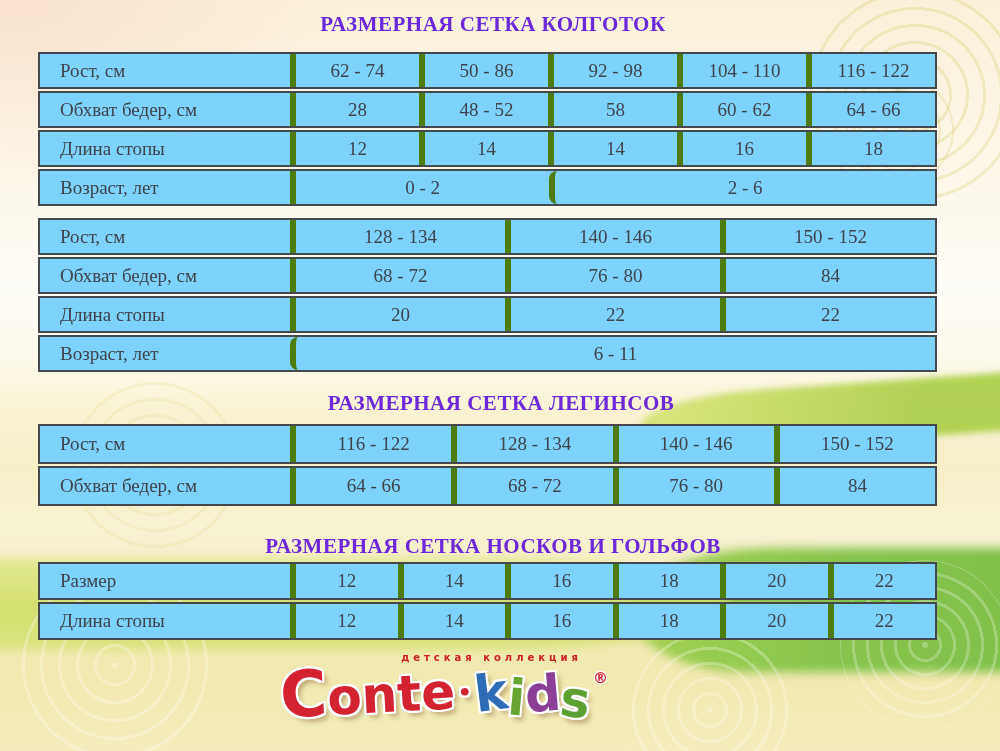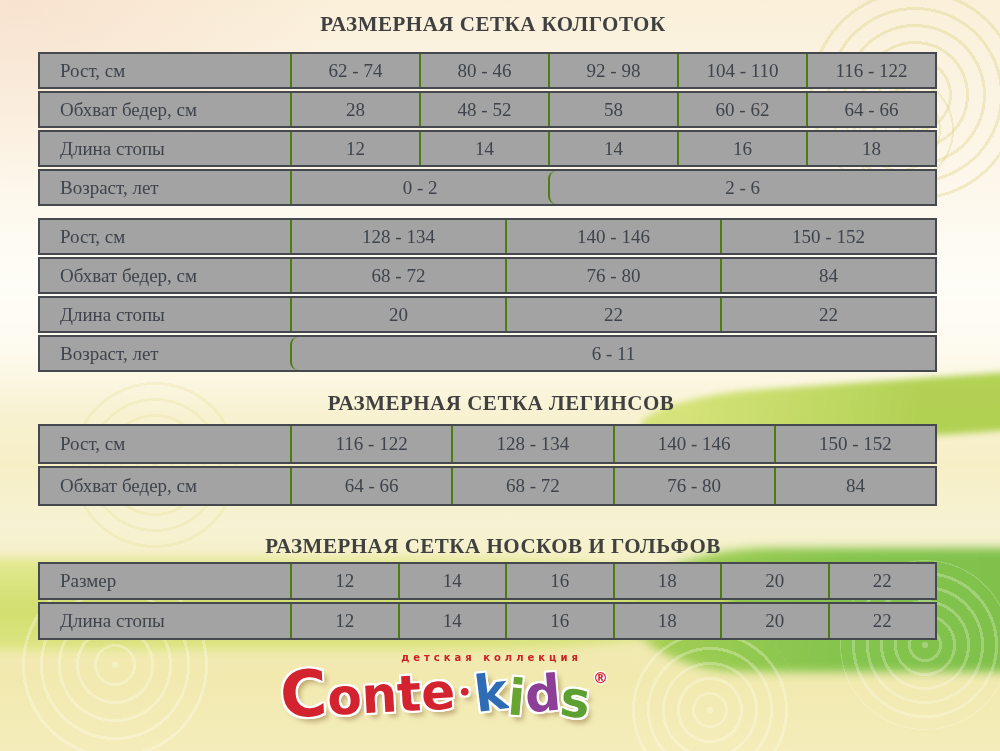--- a/index.html
+++ b/index.html
@@ -42,43 +42,43 @@
   .doodle-rings-d{top:560px;left:10px;width:210px;height:210px;
     background:repeating-radial-gradient(circle at 50% 50%, rgba(255,255,245,.30) 0 3px, transparent 3px 18px);}
   .doodle-rings-e{top:620px;left:620px;width:180px;height:180px;
     background:repeating-radial-gradient(circle at 50% 50%, rgba(255,255,245,.28) 0 3px, transparent 3px 15px);}
   .doodle-rings-f{top:560px;left:840px;width:170px;height:170px;
     background:repeating-radial-gradient(circle at 50% 50%, rgba(255,255,250,.25) 0 3px, transparent 3px 14px);}
 
   
   .section-title{
     position:absolute;left:0;width:986px;text-align:center;
-    font-weight:bold;font-size:21px;letter-spacing:.5px;color:#404040;
+    font-weight:bold;font-size:21px;letter-spacing:.5px;color:#6d28d9;
     font-family:"Liberation Serif",serif;
   }
   .title-1{top:12px;}
   .title-2{top:391px;padding-left:8px;}
   .title-3{top:534px;}
 
   
   .size-table{position:absolute;left:38px;width:899px;}
   .t1{top:52px;}
   .t2{top:218px;}
   .t3{top:424px;}
   .t4{top:562px;text-align:right;}
   .trow{
     display:flex;align-items:stretch;
-    border:2px solid #45484c;background:#a3a3a3;
+    border:2px solid #45484c;background:#7dd3fc;
     margin-bottom:2px;height:33px;
   }
   .t3 .trow{height:36px;}
   .t4 .trow{height:34px;}
   .cell{
     flex:1 1 0;display:flex;align-items:center;justify-content:center;
-    border-left:2px solid #4d7c0f;
+    border-left:6px solid #4d7c0f;
     font-size:19px;color:#3e434c;white-space:nowrap;
   }
   .cell.label{
     flex:0 0 230px;justify-content:flex-start;padding-left:20px;border-left:none;
   }
   .cell.span2{flex:2 1 0;}
   .cell.span3{flex:3 1 0;border-radius:8px;}
 
   
   .logo{position:absolute;top:652px;left:0;width:888px;text-align:center;}
@@ -120,21 +120,21 @@
 <div class="doodle doodle-rings-d"></div>
 <div class="doodle doodle-rings-e"></div>
 <div class="doodle doodle-rings-f"></div>
 
 <div class="section-title title-1">РАЗМЕРНАЯ СЕТКА КОЛГОТОК</div>
 
 <div class="size-table t1">
   <div class="trow">
     <div class="cell label">Рост, см</div>
     <div class="cell">62 - 74</div>
-    <div class="cell">80 - 46</div>
+    <div class="cell">50 - 86</div>
     <div class="cell">92 - 98</div>
     <div class="cell">104 - 110</div>
     <div class="cell">116 - 122</div>
   </div>
   <div class="trow">
     <div class="cell label">Обхват бедер, см</div>
     <div class="cell">28</div>
     <div class="cell">48 - 52</div>
     <div class="cell">58</div>
     <div class="cell">60 - 62</div>

